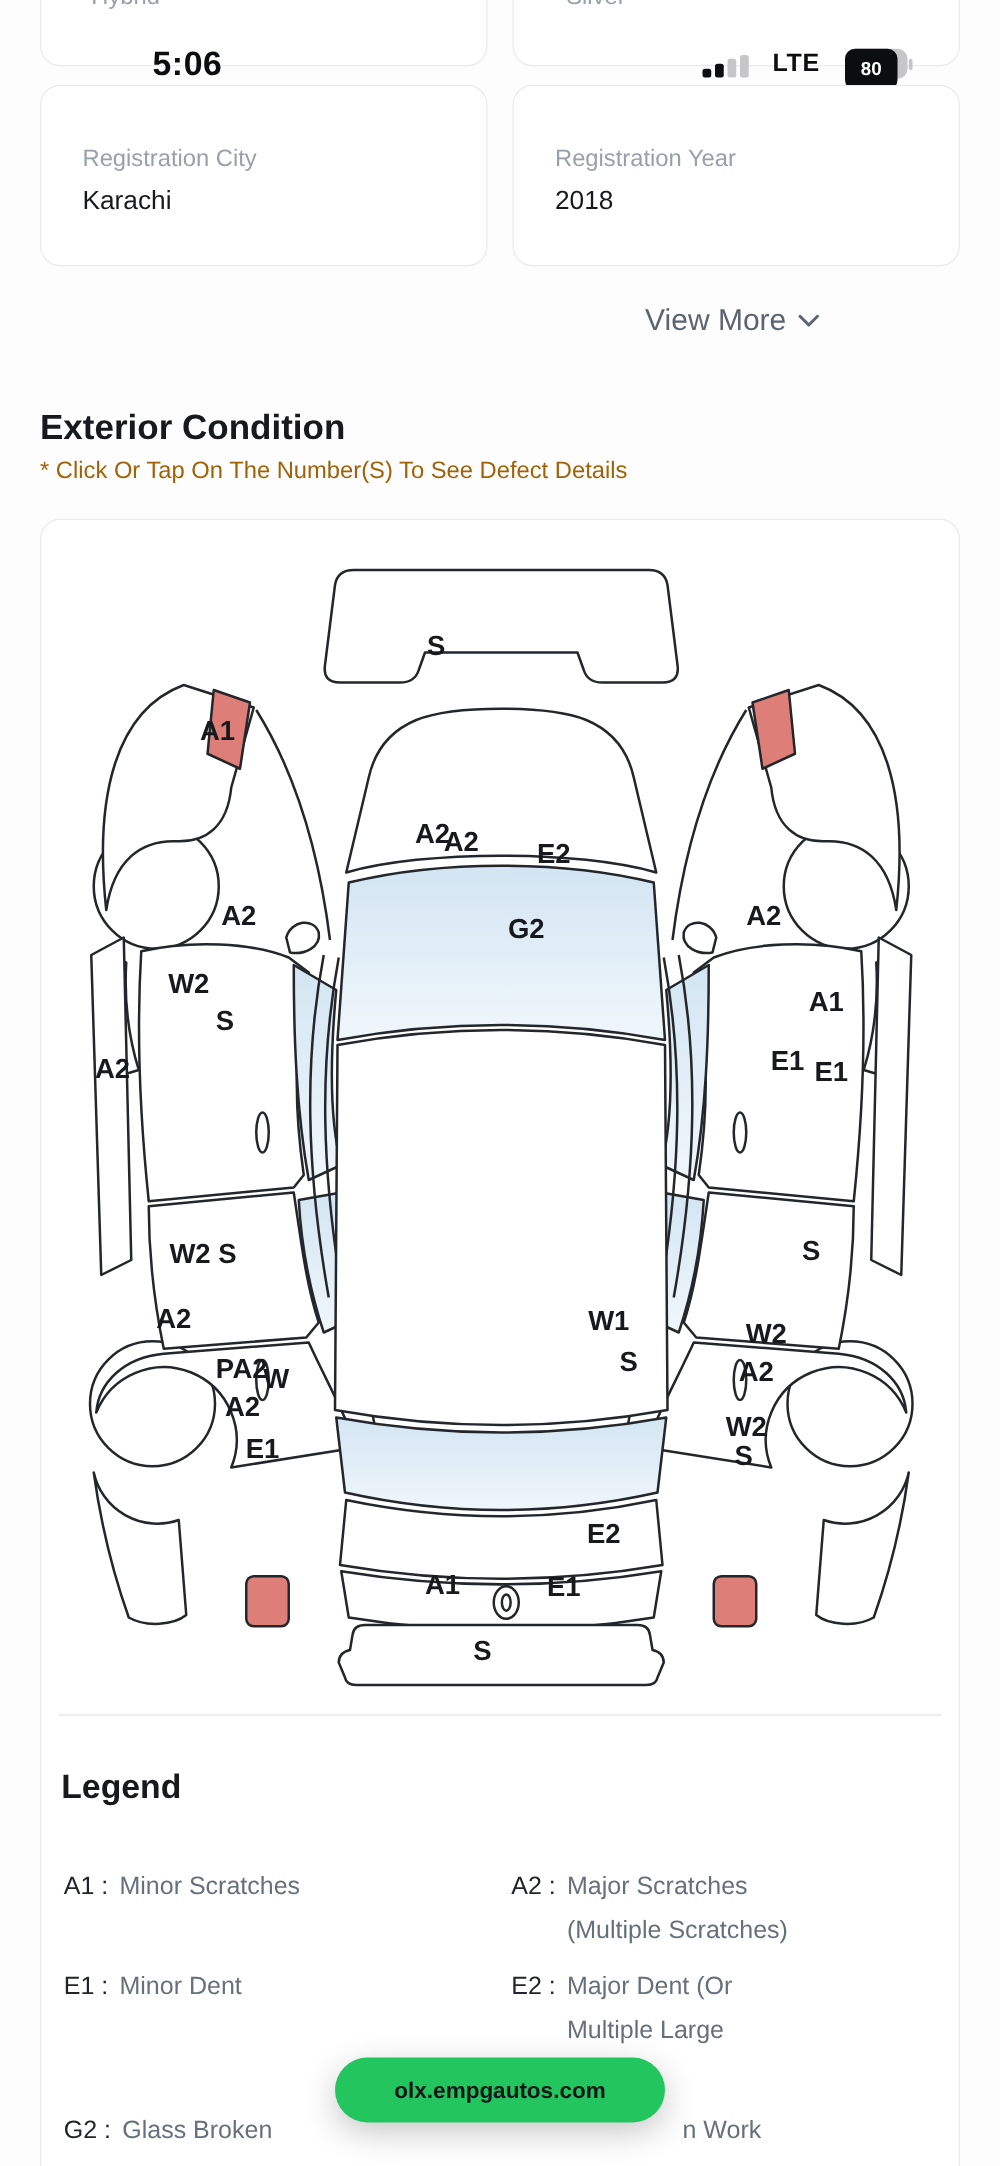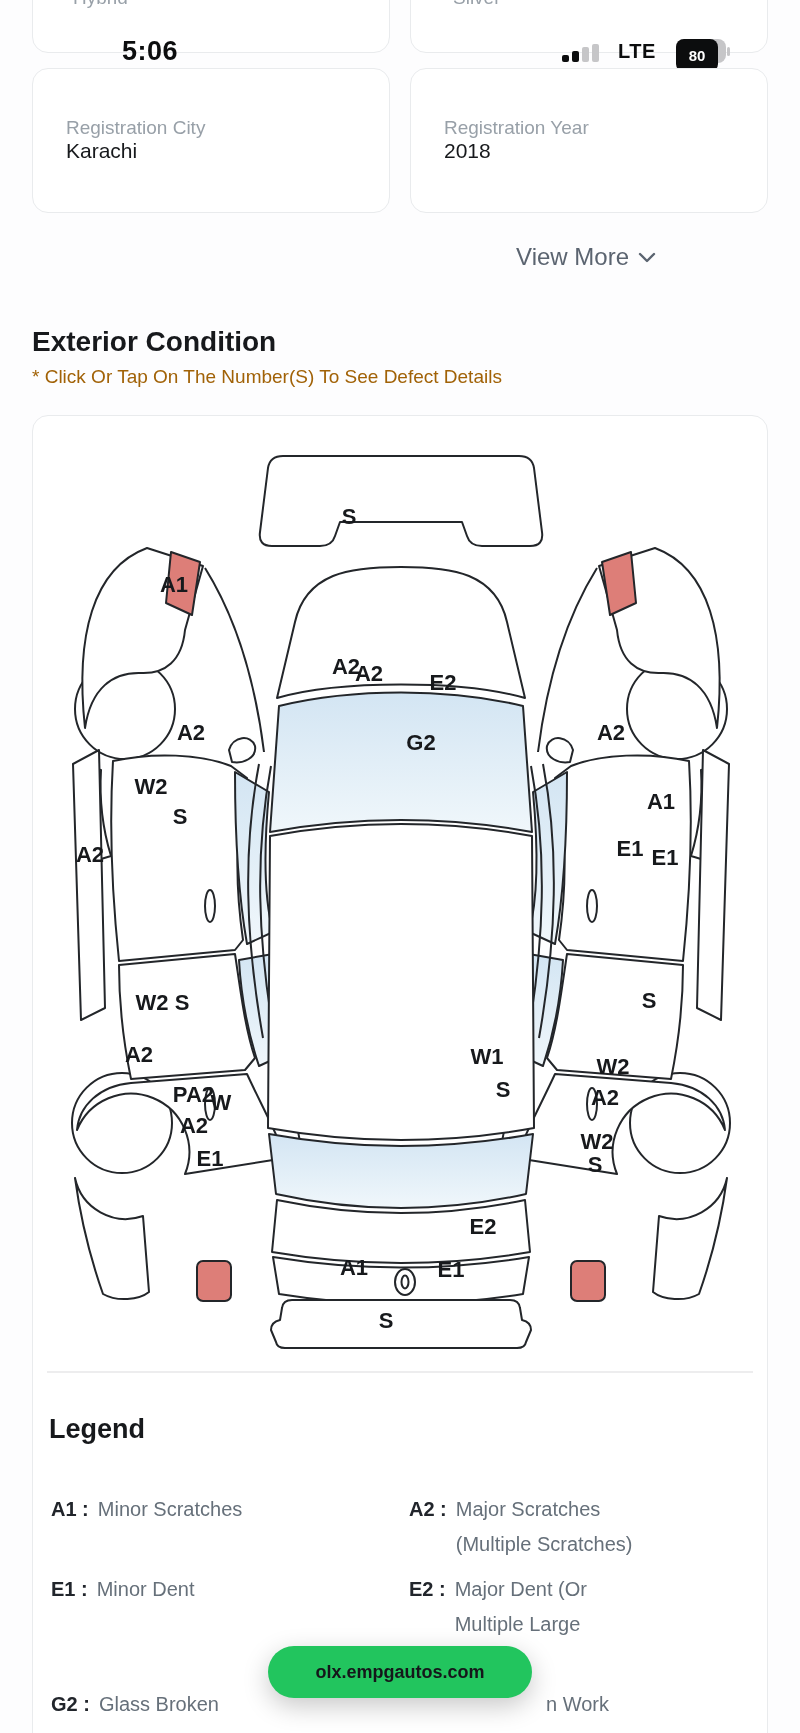--- a/index.html
+++ b/index.html
@@ -1,21 +1,21 @@
 <!DOCTYPE html>
 <html style="--text-primary: #17191c; --text-muted: #6e7780; --label-gray: #98a0a8; --outline: #23262a; --glass-blue: #d3e5f3; --glass-blue-light: #f0f7fb; --defect-red: #dd7e78; --card-border: #e9ebed; --divider: #ededee; --signal-muted: #c6c6c8;"><head>
 <meta charset="utf-8">
 <style>
   html,body{margin:0;padding:0;width:800px;height:1733px;overflow:hidden;
     font-family:"Liberation Sans",sans-serif;background:#fdfdfe;position:relative;}
   .abs{position:absolute;}
   
   .card{position:absolute;background:#fff;border:1px solid var(--card-border);border-radius:16px;box-sizing:border-box;}
   .card .lbl{color:var(--label-gray);font-size:19px;}
-  .card .val{color:var(--text-primary);font-size:21px;font-weight:500;margin-top:0;}
+  .card .val{color:var(--text-primary);font-size:21px;font-weight:500;margin-top:10px;}
   .spec{padding:48px 0 0 33px;}
   
   .time{left:104px;top:36px;width:92px;text-align:center;font-size:27px;font-weight:600;color:#0c0d0e;letter-spacing:.5px;}
   .signal{left:562px;top:44px;display:flex;align-items:flex-end;gap:3px;height:18px;}
   .signal i{display:block;width:7px;border-radius:2px;background:#0c0d0e;}
   .signal i:nth-child(1){height:7px}.signal i:nth-child(2){height:11px}
   .signal i:nth-child(3){height:15px;background:var(--signal-muted)}
   .signal i:nth-child(4){height:18px;background:var(--signal-muted)}
   .lte{left:618px;top:40px;font-size:20px;font-weight:600;color:#0c0d0e;letter-spacing:.5px;}
   .battery{left:676px;top:39px;width:50px;height:24px;border-radius:8px;background:var(--signal-muted);}
@@ -38,21 +38,21 @@
   .body-line .hl{fill:var(--defect-red);}
   .g0{stop-color:var(--glass-blue);} .g1{stop-color:var(--glass-blue-light);}
   .divider{position:absolute;left:14px;top:947px;width:706px;height:2px;background:var(--divider);border:none;}
   
   .legend-title{position:absolute;left:16px;top:998px;font-size:27px;font-weight:700;color:var(--text-primary);}
   .legend{position:absolute;left:18px;top:1076px;right:14px;}
   .lrow{display:grid;grid-template-columns:358px 1fr;}
   .lrow + .lrow{margin-top:10px;}
   .lrow.tight{margin-top:3px;}
   .li{display:flex;align-items:flex-start;font-size:20px;line-height:35px;}
-  .li .k{font-weight:700;color:#21252b;white-space:nowrap;margin-right:9px;}
+  .li .k{font-weight:400;color:#21252b;white-space:nowrap;margin-right:9px;}
   .li .d{color:#66707a;white-space:pre-line;max-width:200px;}
   .li.obscured .d{margin-left:128px;}
   
   .pill{left:268px;top:1646px;width:264px;height:52px;background:#22c55e;border-radius:26px;z-index:10;
     box-shadow:0 8px 26px rgba(0,0,0,.22);display:flex;align-items:center;justify-content:center;
     font-size:18px;font-weight:600;color:#15161a;}
 </style>
 </head>
 <body>
 

